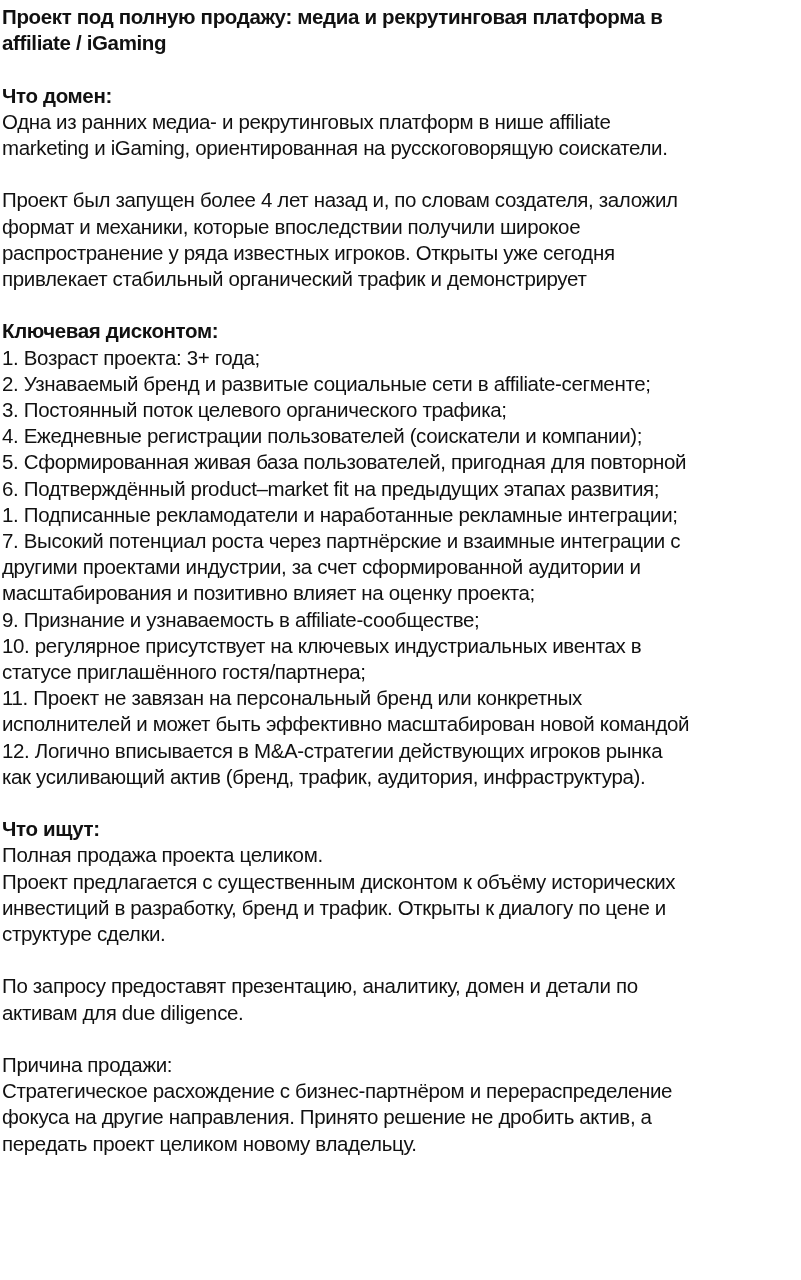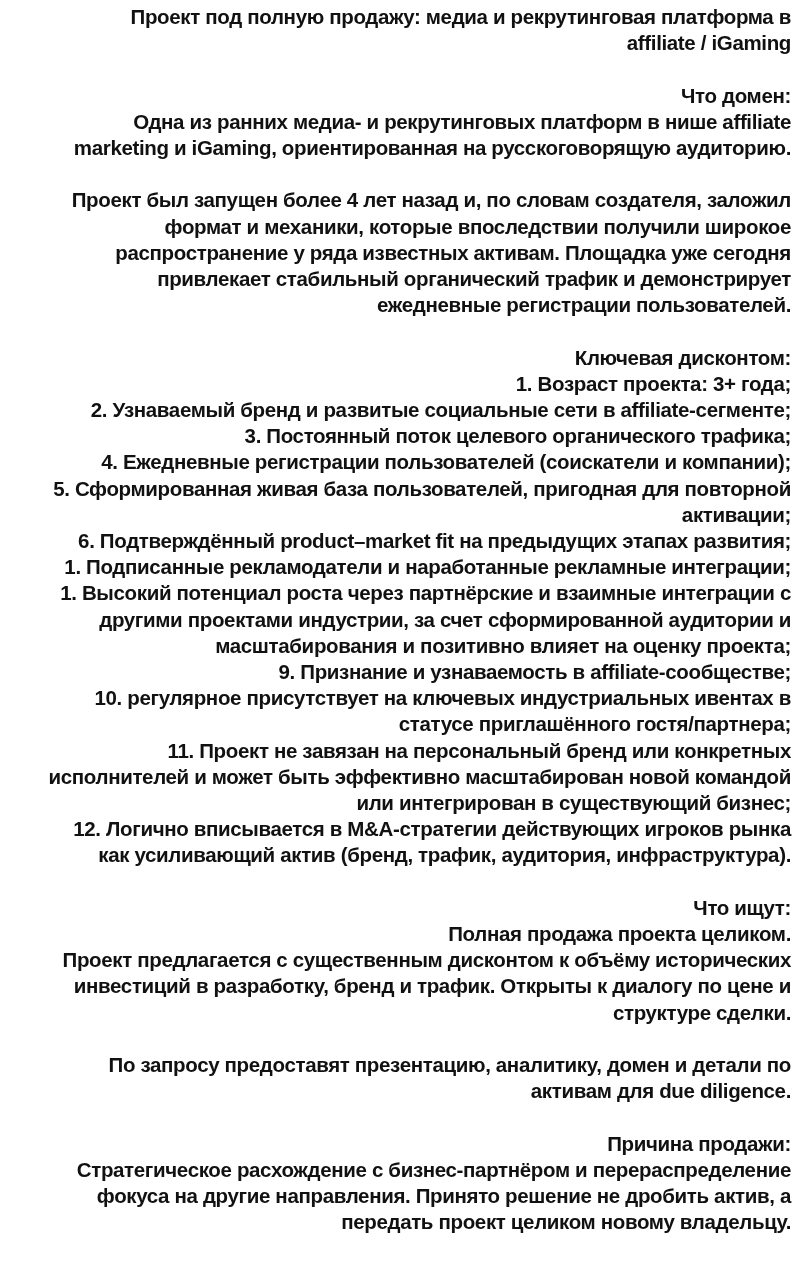--- a/index.html
+++ b/index.html
@@ -11,28 +11,26 @@
     width: 801px;
     height: 1280px;
     overflow: hidden;
     color: #111111;
     font-family: "Liberation Sans", "DejaVu Sans", sans-serif;
     font-size: 20.5px;
     line-height: 26.2px;
     letter-spacing: -0.35px;
   }
   .doc {
-    padding: 4px 10px 0 29px;
-    text-align: right;
+    padding: 4px 10px 0 2px;
   }
   .line {
     display: block;
     white-space: nowrap;
     min-height: 26.2px;
-    font-weight: bold;
   }
   .bold {
     font-weight: bold;
   }
   .blank {
     display: block;
     height: 26.2px;
   }
 </style>
 </head>
@@ -43,50 +41,47 @@
   <div>
     <span class="line bold">Проект под полную продажу: медиа и рекрутинговая платформа в</span>
     <span class="line bold">affiliate / iGaming</span>
   </div>
 
   <span class="blank"></span>
 
   <section>
     <span class="line bold">Что домен:</span>
     <span class="line">Одна из ранних медиа- и рекрутинговых платформ в нише affiliate</span>
-    <span class="line">marketing и iGaming, ориентированная на русскоговорящую аудиторию.</span>
+    <span class="line">marketing и iGaming, ориентированная на русскоговорящую соискатели.</span>
     <span class="blank"></span>
     <span class="line">Проект был запущен более 4 лет назад и, по словам создателя, заложил</span>
     <span class="line">формат и механики, которые впоследствии получили широкое</span>
-    <span class="line">распространение у ряда известных активам. Площадка уже сегодня</span>
+    <span class="line">распространение у ряда известных игроков. Открыты уже сегодня</span>
     <span class="line">привлекает стабильный органический трафик и демонстрирует</span>
-    <span class="line">ежедневные регистрации пользователей.</span>
   </section>
 
   <span class="blank"></span>
 
   <section>
     <span class="line bold">Ключевая дисконтом:</span>
     <span class="line">1. Возраст проекта: 3+ года;</span>
     <span class="line">2. Узнаваемый бренд и развитые социальные сети в affiliate-сегменте;</span>
     <span class="line">3. Постоянный поток целевого органического трафика;</span>
     <span class="line">4. Ежедневные регистрации пользователей (соискатели и компании);</span>
     <span class="line">5. Сформированная живая база пользователей, пригодная для повторной</span>
-    <span class="line">активации;</span>
     <span class="line">6. Подтверждённый product–market fit на предыдущих этапах развития;</span>
     <span class="line">1. Подписанные рекламодатели и наработанные рекламные интеграции;</span>
-    <span class="line">1. Высокий потенциал роста через партнёрские и взаимные интеграции с</span>
+    <span class="line">7. Высокий потенциал роста через партнёрские и взаимные интеграции с</span>
     <span class="line">другими проектами индустрии, за счет сформированной аудитории и</span>
     <span class="line">масштабирования и позитивно влияет на оценку проекта;</span>
     <span class="line">9. Признание и узнаваемость в affiliate-сообществе;</span>
     <span class="line">10. регулярное присутствует на ключевых индустриальных ивентах в</span>
     <span class="line">статусе приглашённого гостя/партнера;</span>
     <span class="line">11. Проект не завязан на персональный бренд или конкретных</span>
     <span class="line">исполнителей и может быть эффективно масштабирован новой командой</span>
-    <span class="line">или интегрирован в существующий бизнес;</span>
     <span class="line">12. Логично вписывается в M&amp;A-стратегии действующих игроков рынка</span>
     <span class="line">как усиливающий актив (бренд, трафик, аудитория, инфраструктура).</span>
   </section>
 
   <span class="blank"></span>
 
   <section>
     <span class="line bold">Что ищут:</span>
     <span class="line">Полная продажа проекта целиком.</span>
     <span class="line">Проект предлагается с существенным дисконтом к объёму исторических</span>

